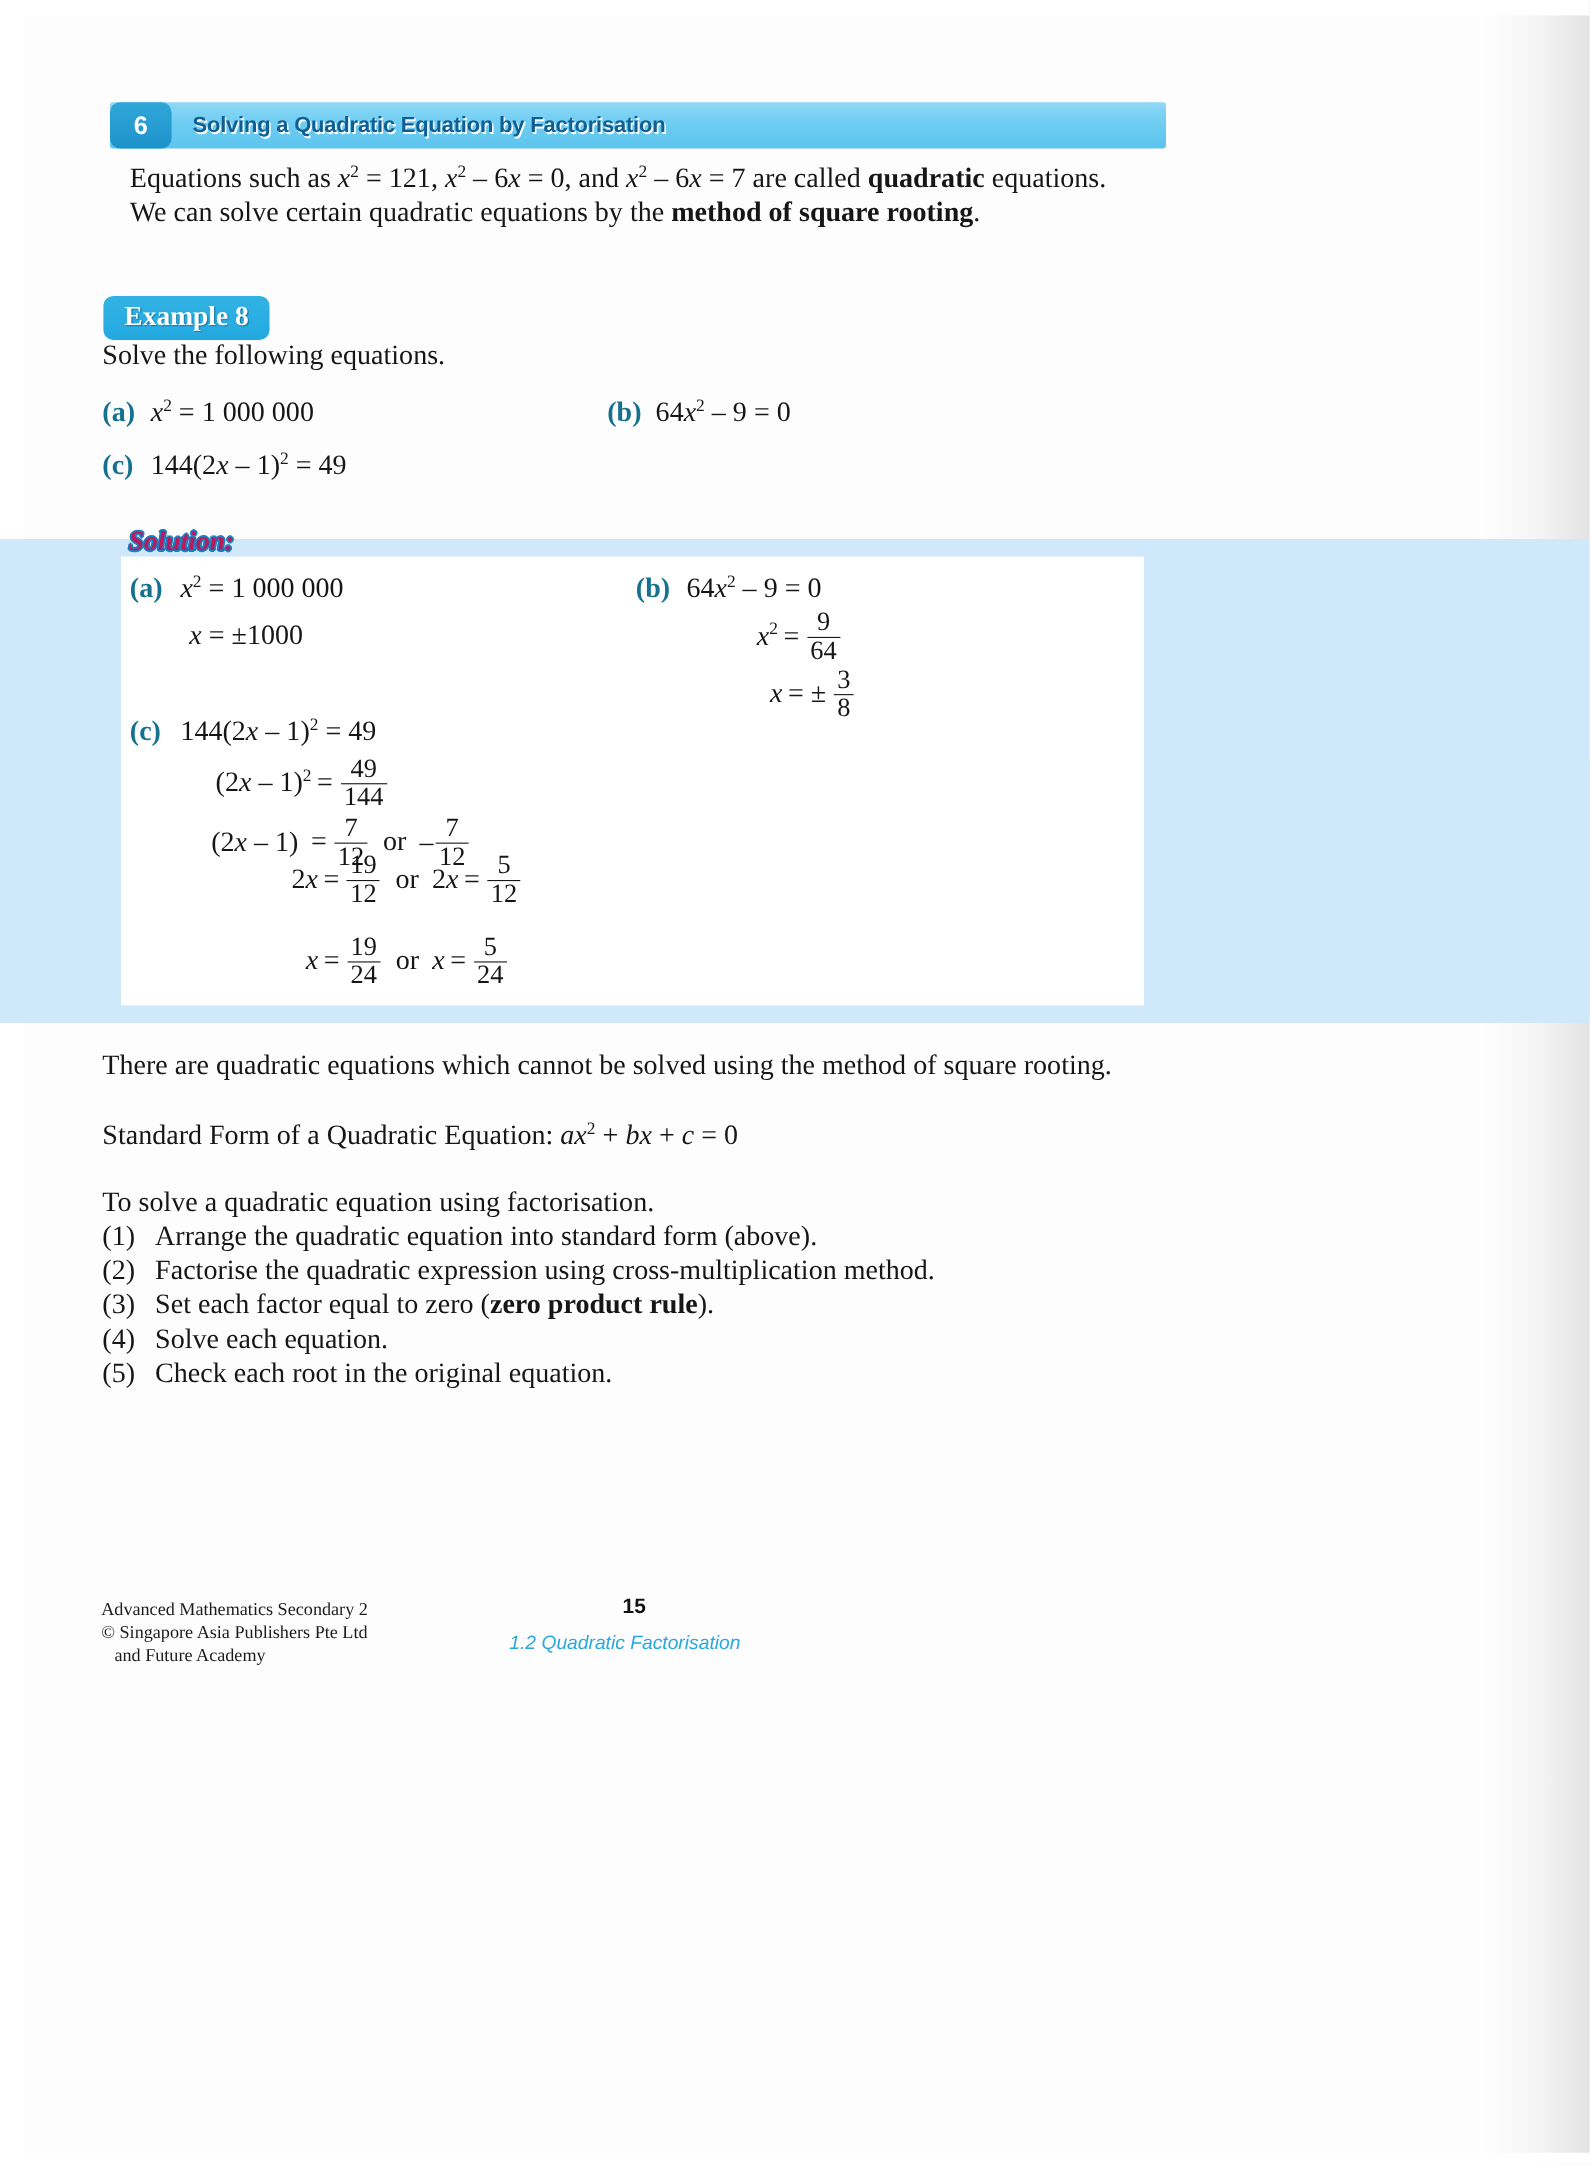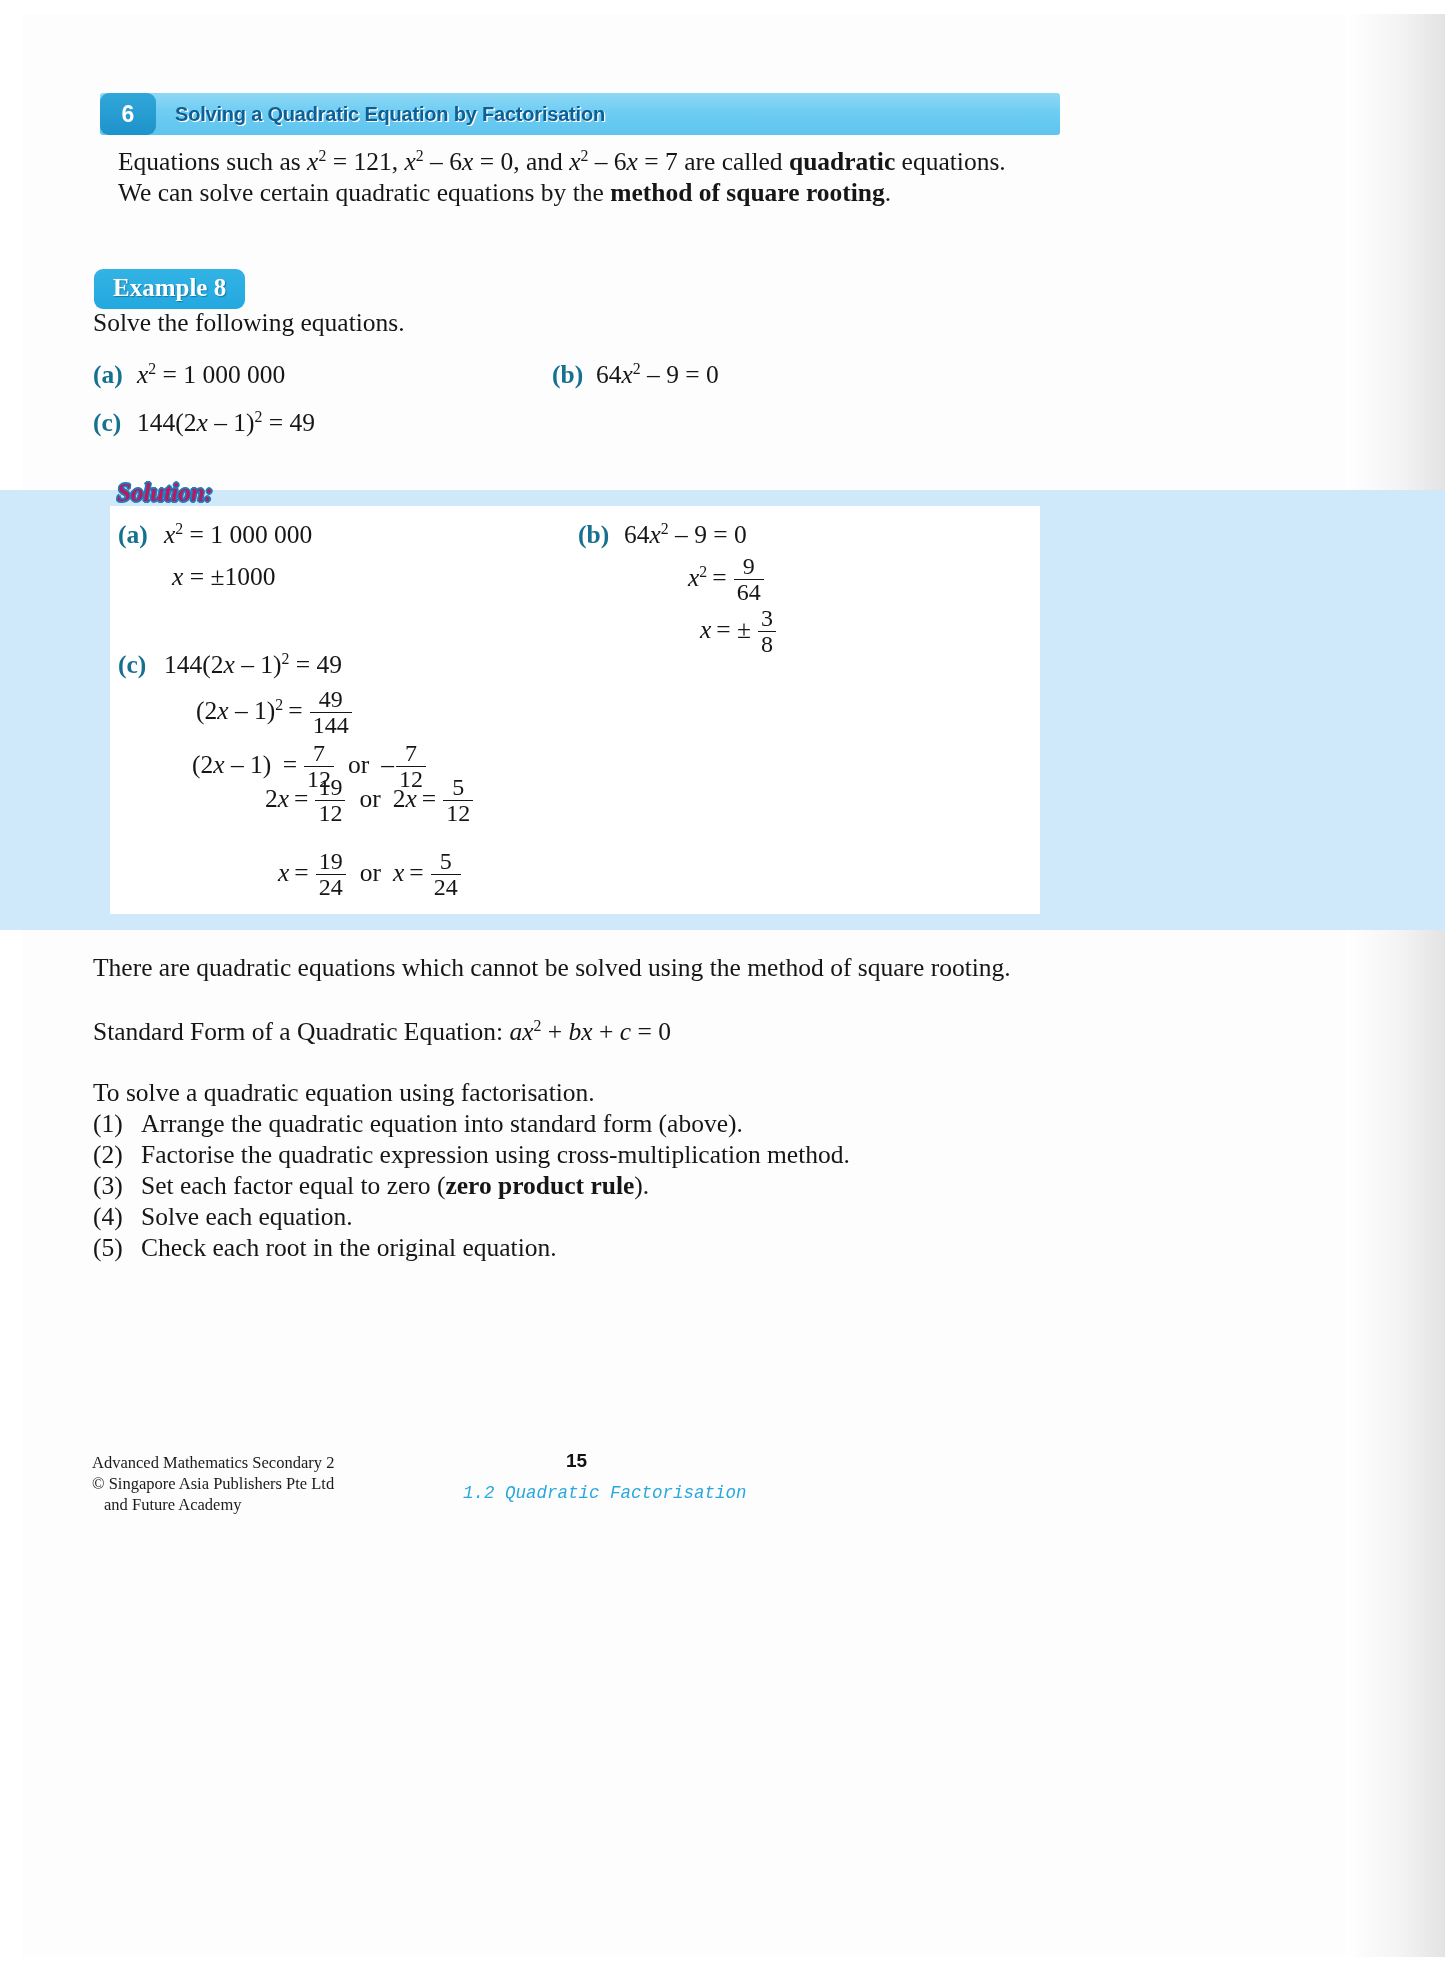--- a/index.html
+++ b/index.html
@@ -212,21 +212,21 @@
     top: 1450px;
     font-family: "Liberation Sans", sans-serif;
     font-weight: bold;
     font-size: 19px;
     color: #111111;
   }
   #footer-topic {
     position: absolute;
     left: 463px;
     top: 1483px;
-    font-family: Liberation Mono, monospace;
+    font-family: Liberation Sans, sans-serif;
     font-style: italic;
     font-size: 17.5px;
     color: #29a8dd;
   }
 </style>
 </head>
 <body>
 
 <div id="page">
 

